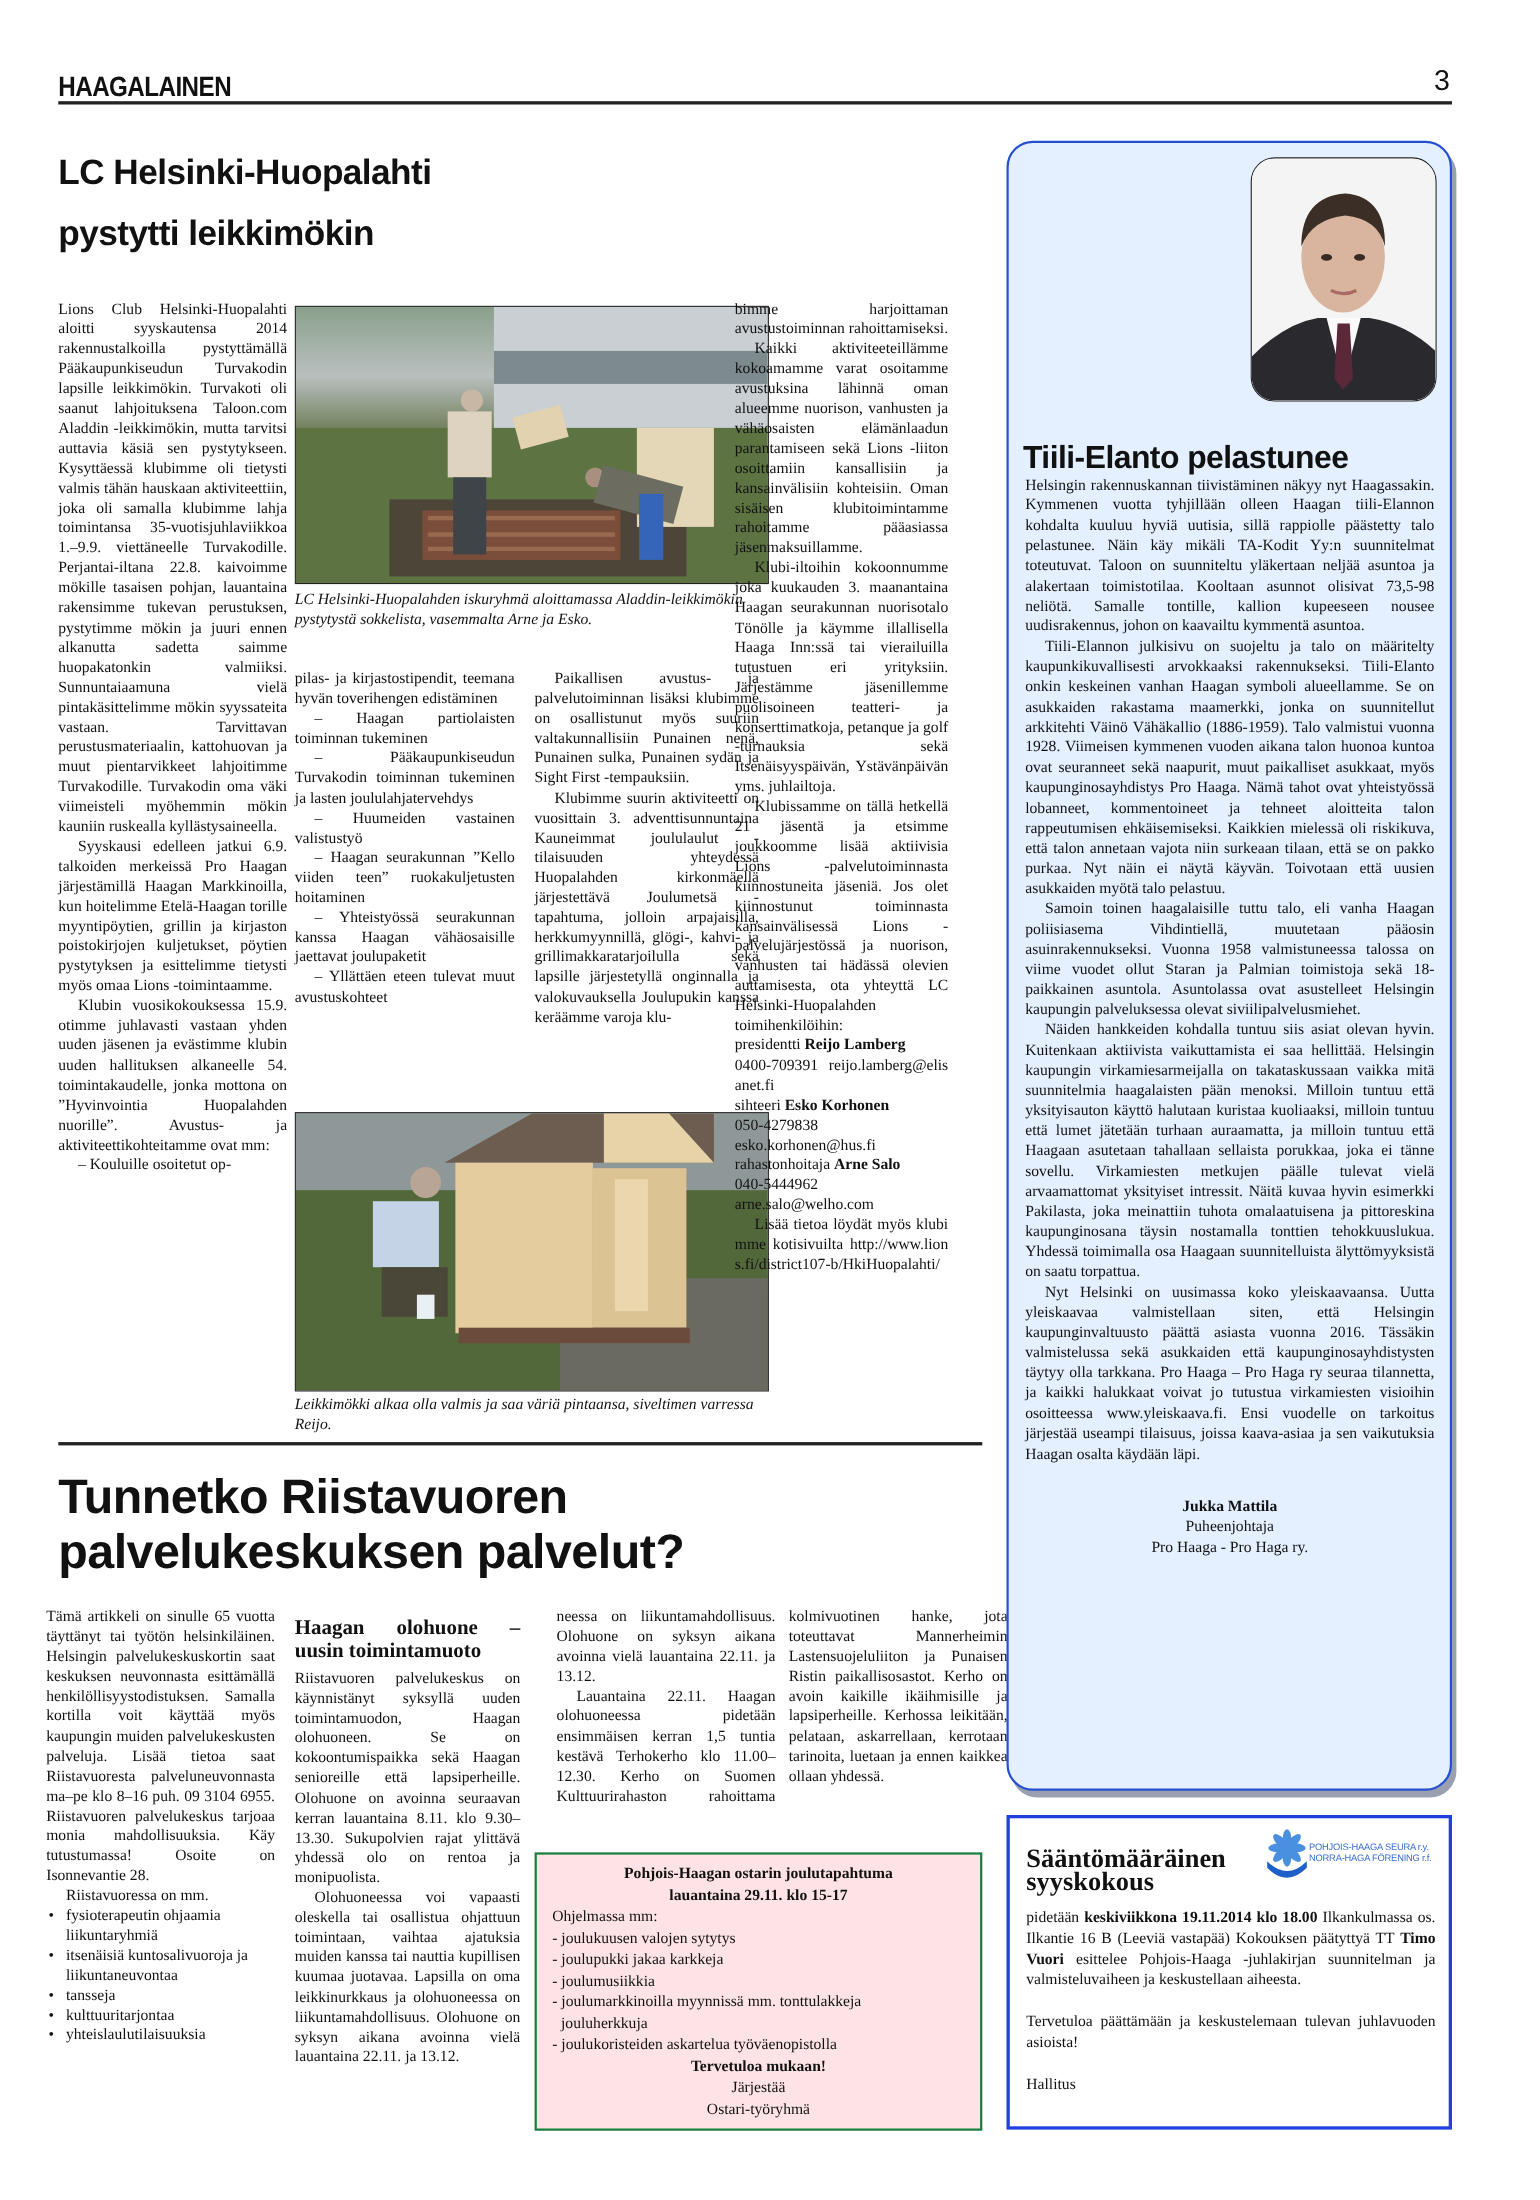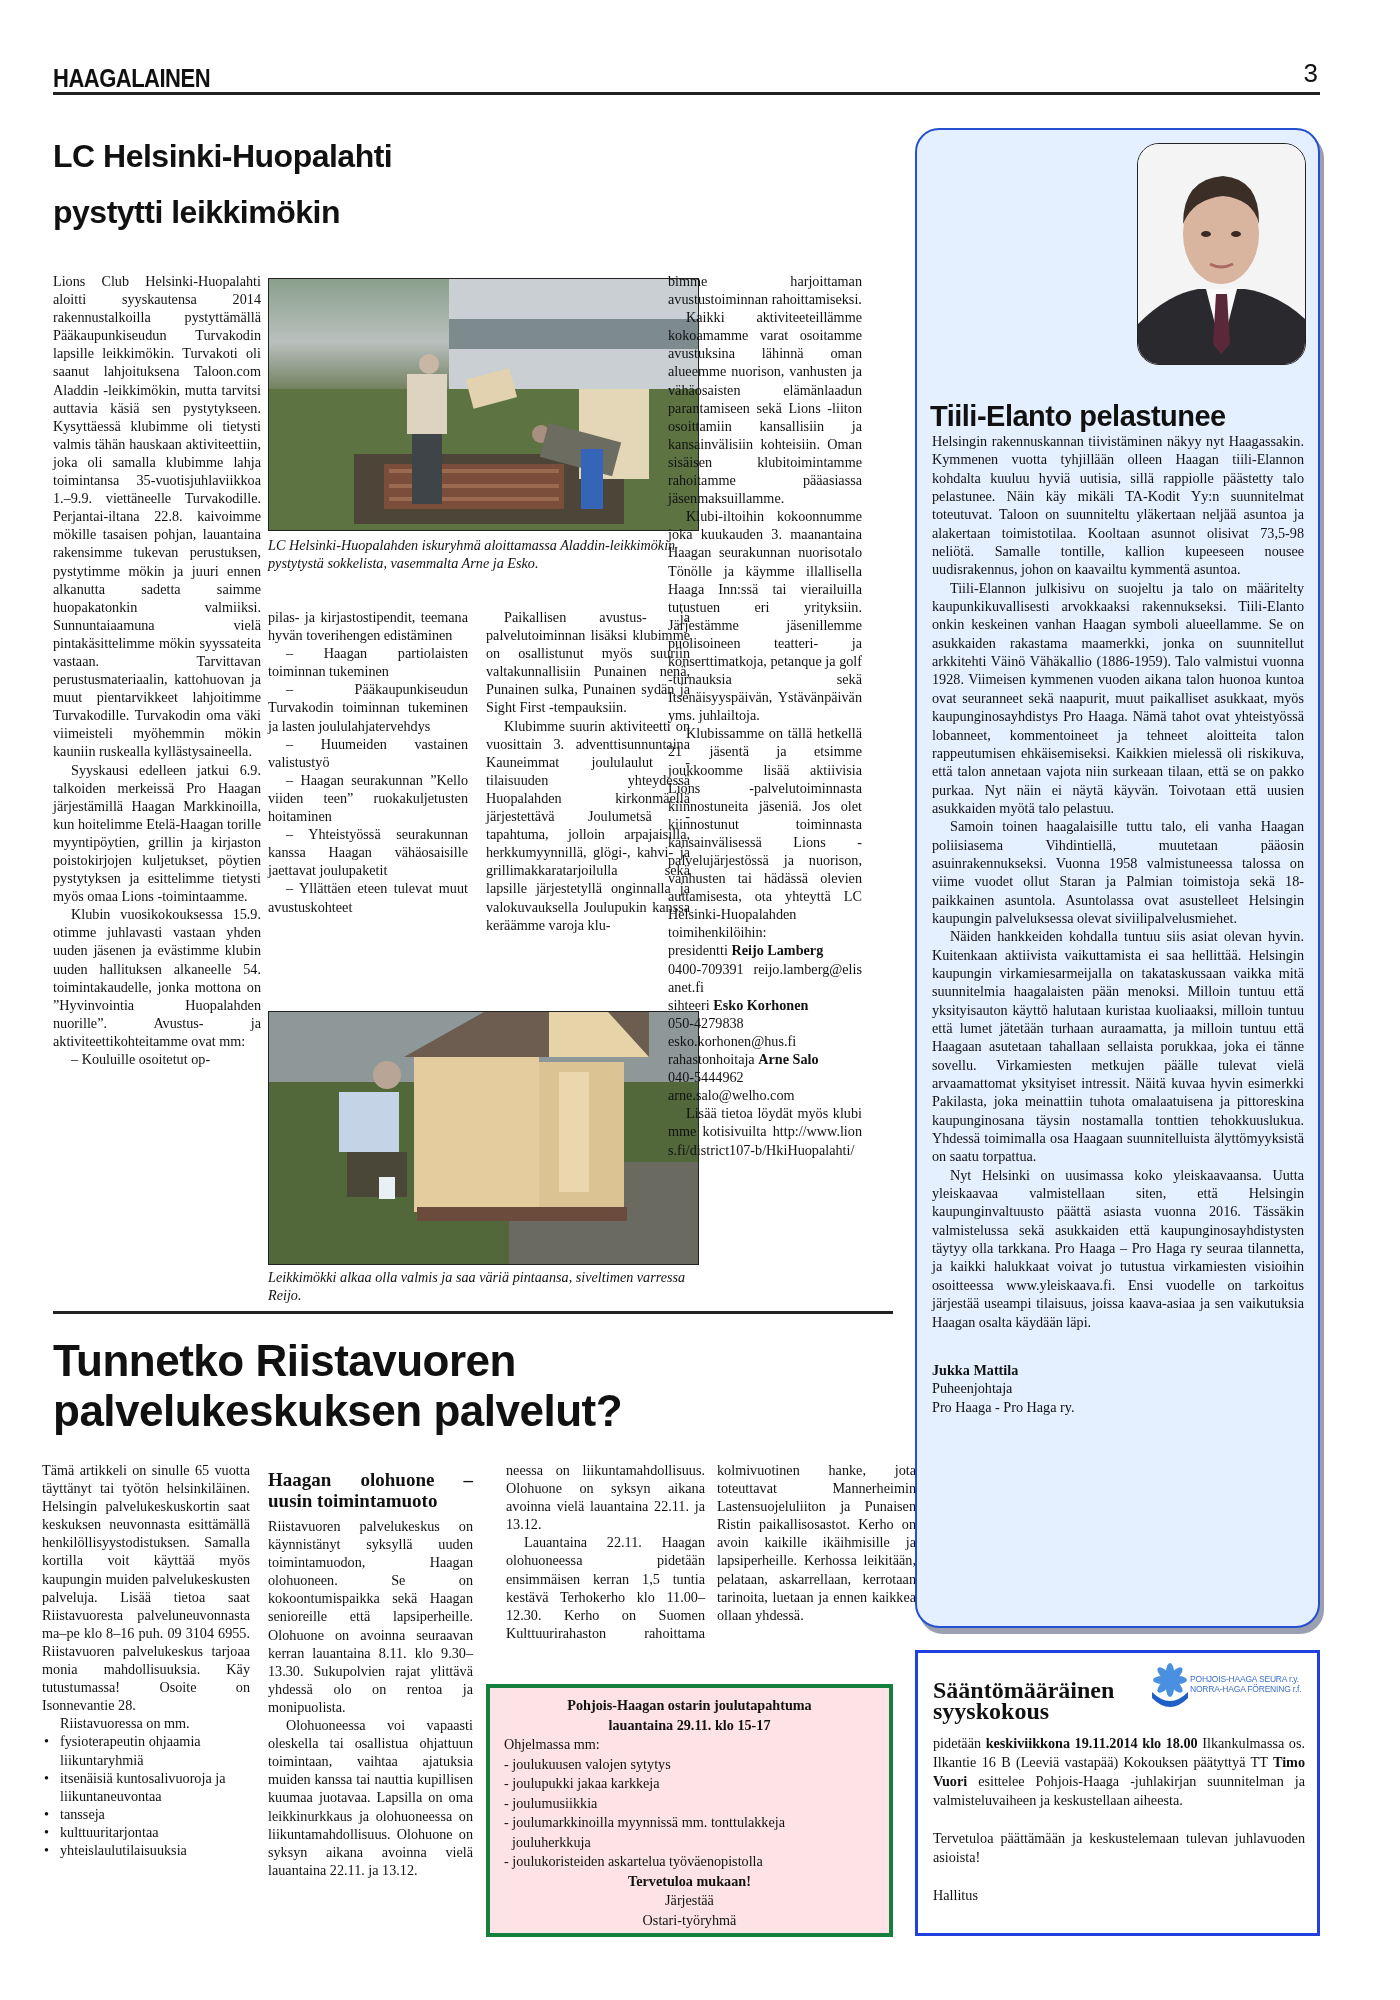--- a/index.html
+++ b/index.html
@@ -30,32 +30,32 @@
   .midrule{left:53px;top:1311px;width:840px;height:3px;background:#222;}
   .title2{left:53px;top:1336px;font-size:44px;line-height:50px;}
   .b1{left:42px;top:1461px;width:208px;}
   .b2{left:268px;top:1461px;width:205px;}
   .b3{left:486px;top:1461px;width:205px;margin-left:20px;}
   ul.bul{margin:0;padding:0;list-style:none;}
   ul.bul li{position:relative;padding-left:18px;text-align:left;}
   ul.bul li::before{content:"•";position:absolute;left:2px;}
   .subhead{font-family:"Liberation Serif",serif;font-weight:700;font-size:19px;line-height:21px;margin:8px 0 6px 0;}
   .sig-ts{text-align:right;font-weight:700;margin-top:22px;}
-  .redbox{left:486px;top:1684px;width:407px;height:253px;border:4px solid #15803d;background:#fde3e6;
+  .redbox{left:486px;top:1684px;width:407px;height:253px;border:2px solid #15803d;background:#fde3e6;
           font-size:14.2px;line-height:19.5px;box-sizing:border-box;padding:8px 14px;}
   .redbox .c{text-align:center;}
   .redbox .bold{font-weight:700;}
   .redbox .hang{padding-left:8px;}
   .bluebox{left:915px;top:128px;width:405px;height:1500px;border:2px solid #2550d0;border-radius:24px;
            background:#e4efff;box-shadow:4px 6px 0 #9aa0b0;box-sizing:border-box;}
   .portrait{left:1137px;top:143px;width:167px;height:220px;border:1.5px solid #222;border-radius:22px;overflow:hidden;
             background:#f5f5f5;}
   .title3{left:930px;top:383px;font-size:29px;line-height:34px;margin-top:16px;}
   .col5{left:932px;top:432px;width:372px;font-size:14.2px;line-height:18.35px;}
-  .sign{text-align:left;}
+  .sign{text-align:center;}
   .sign .n{font-weight:700;}
   .notice{left:915px;top:1650px;width:405px;height:286px;border:3px solid #2040e0;box-sizing:border-box;background:#fff;}
   .noticetitle{left:933px;top:1680px;font-family:"Liberation Serif",serif;font-weight:700;font-size:24px;line-height:21px;margin:0;}
   .logo{left:1150px;top:1662px;width:165px;height:50px;}
   .logotext{position:absolute;left:40px;top:12px;color:#3b6fd0;font-family:"Liberation Sans",sans-serif;font-size:8.5px;line-height:10px;letter-spacing:-0.2px;}
   .noticebody{left:933px;top:1734px;width:372px;font-size:14.2px;line-height:19px;text-align:justify;}
   .noticebody p{margin:0 0 19px 0;}
 </style>
 </head>
 <body>

